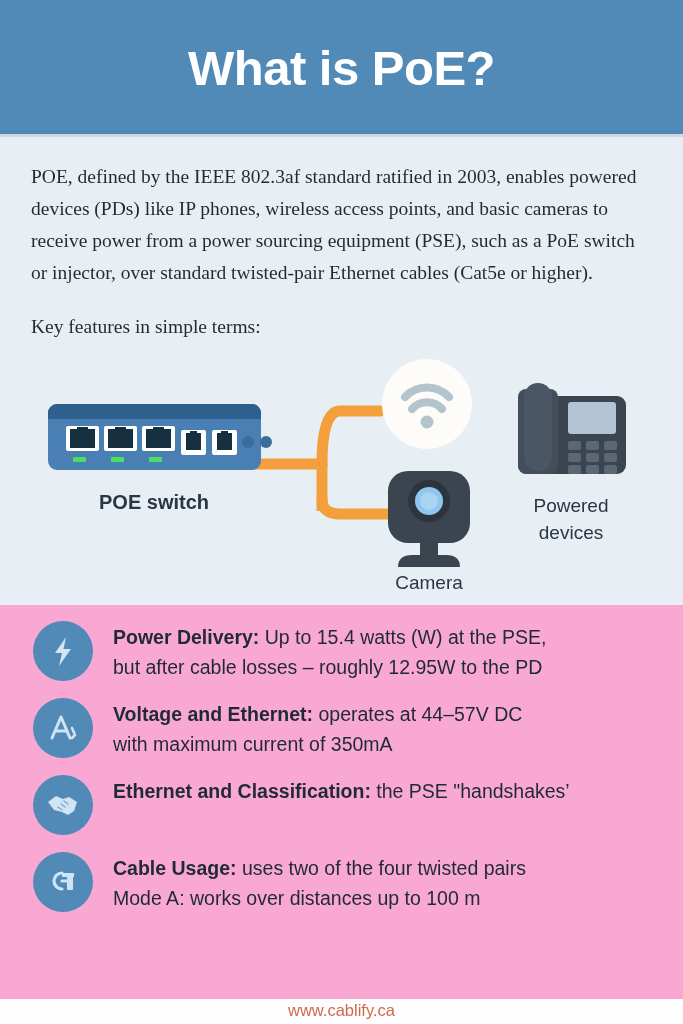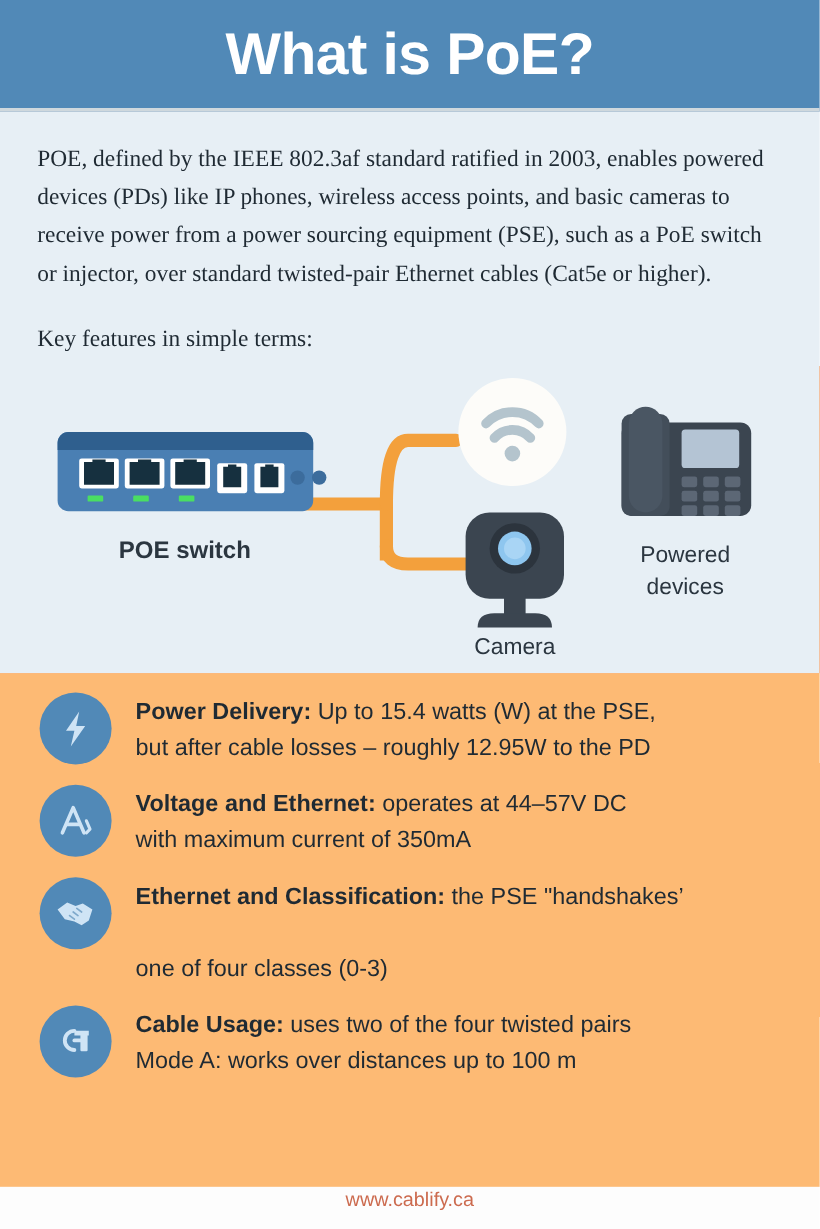--- a/index.html
+++ b/index.html
@@ -12,21 +12,21 @@
   }
   .page{
     width:683px;height:1024px;
     position:relative;
     background:#fdfdfd;
     box-sizing:border-box;
     display:flex;flex-direction:column;
   }
   
   .header{
-    height:93px;
+    height:137px;
     background:#5189b7;
     display:flex;align-items:center;justify-content:center;
     flex:0 0 auto;
     position:relative;
   }
   .header-title{
     color:#ffffff;
     font-size:49px;
     font-weight:bold;
     letter-spacing:-0.5px;
@@ -56,21 +56,21 @@
   
   .diagram{
     background:#f97316;
     position:relative;
     height:256px;
     flex:0 0 auto;
   }
   .diagram svg{display:block;}
   
   .features{
-    background:#fdba74;
+    background:#f9a8d4;
     flex:1 1 auto;
     padding:14px 20px 0 33px;
     box-sizing:border-box;
   }
   .feature{
     display:flex;
     align-items:flex-start;
     margin-bottom:14px;
   }
   .feature-icon{
@@ -87,21 +87,21 @@
     line-height:30px;
     color:#1f2a33;
     padding-top:3px;
     font-family:"Liberation Sans", sans-serif;
   }
   .feature-text b{font-weight:bold;}
   
   .footer{
     flex:0 0 auto;
     text-align:center;
-    padding-bottom:14px;
+    padding-bottom:4px;
     padding-top:2px;
   }
   .footer-link{
     color:#cc6b4f;
     font-size:16.5px;
     text-decoration:none;
     font-family:"Liberation Sans", sans-serif;
   }
   .lbl{
     font-family:"Liberation Sans", sans-serif;
@@ -254,21 +254,20 @@
           <g fill="none" stroke="#7fa9cb" stroke-width="1.4" stroke-linecap="round">
             <path d="M13 20 l4 3"></path>
             <path d="M16 17 l4 3"></path>
             <path d="M19 14 l4 3"></path>
           </g>
         </svg>
       </div>
       <div class="feature-text">
         <b>Ethernet and Classification:</b><span> the PSE "handshakes’</span><br>
         <br>
-        <span>one of four classes (0-3)</span>
       </div>
     </div>
 
     <div class="feature">
       <div class="feature-icon">
         <svg width="34" height="34" viewBox="0 0 34 34" xmlns="http://www.w3.org/2000/svg">
           <path d="M16 8 a8 8 0 1 0 0 16" fill="none" stroke="#cfe4f5" stroke-width="3.2" stroke-linecap="round"></path>
           <path d="M16 8 h12 v4 h-12 z" fill="#cfe4f5"></path>
           <path d="M16 16 h7" fill="none" stroke="#cfe4f5" stroke-width="3.2" stroke-linecap="round"></path>
           <rect x="21" y="10" width="6" height="15" rx="1" fill="#cfe4f5"></rect>

